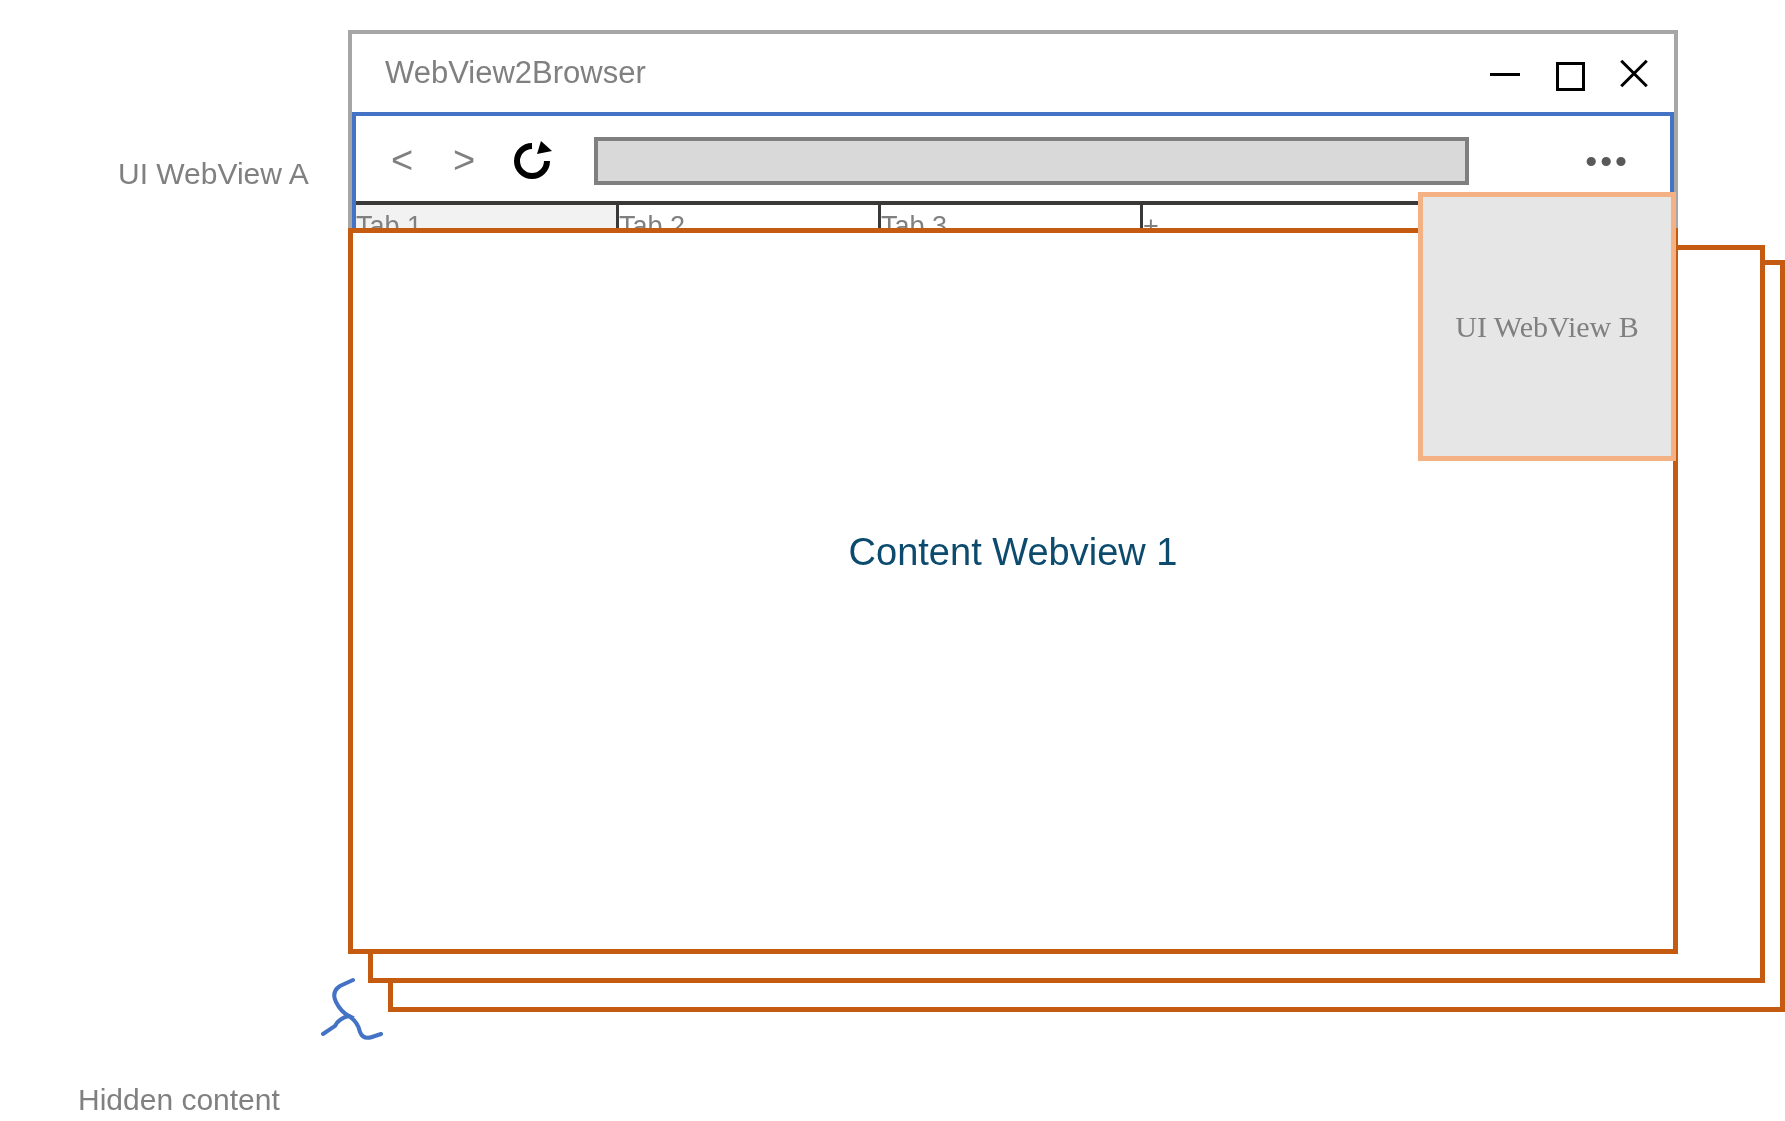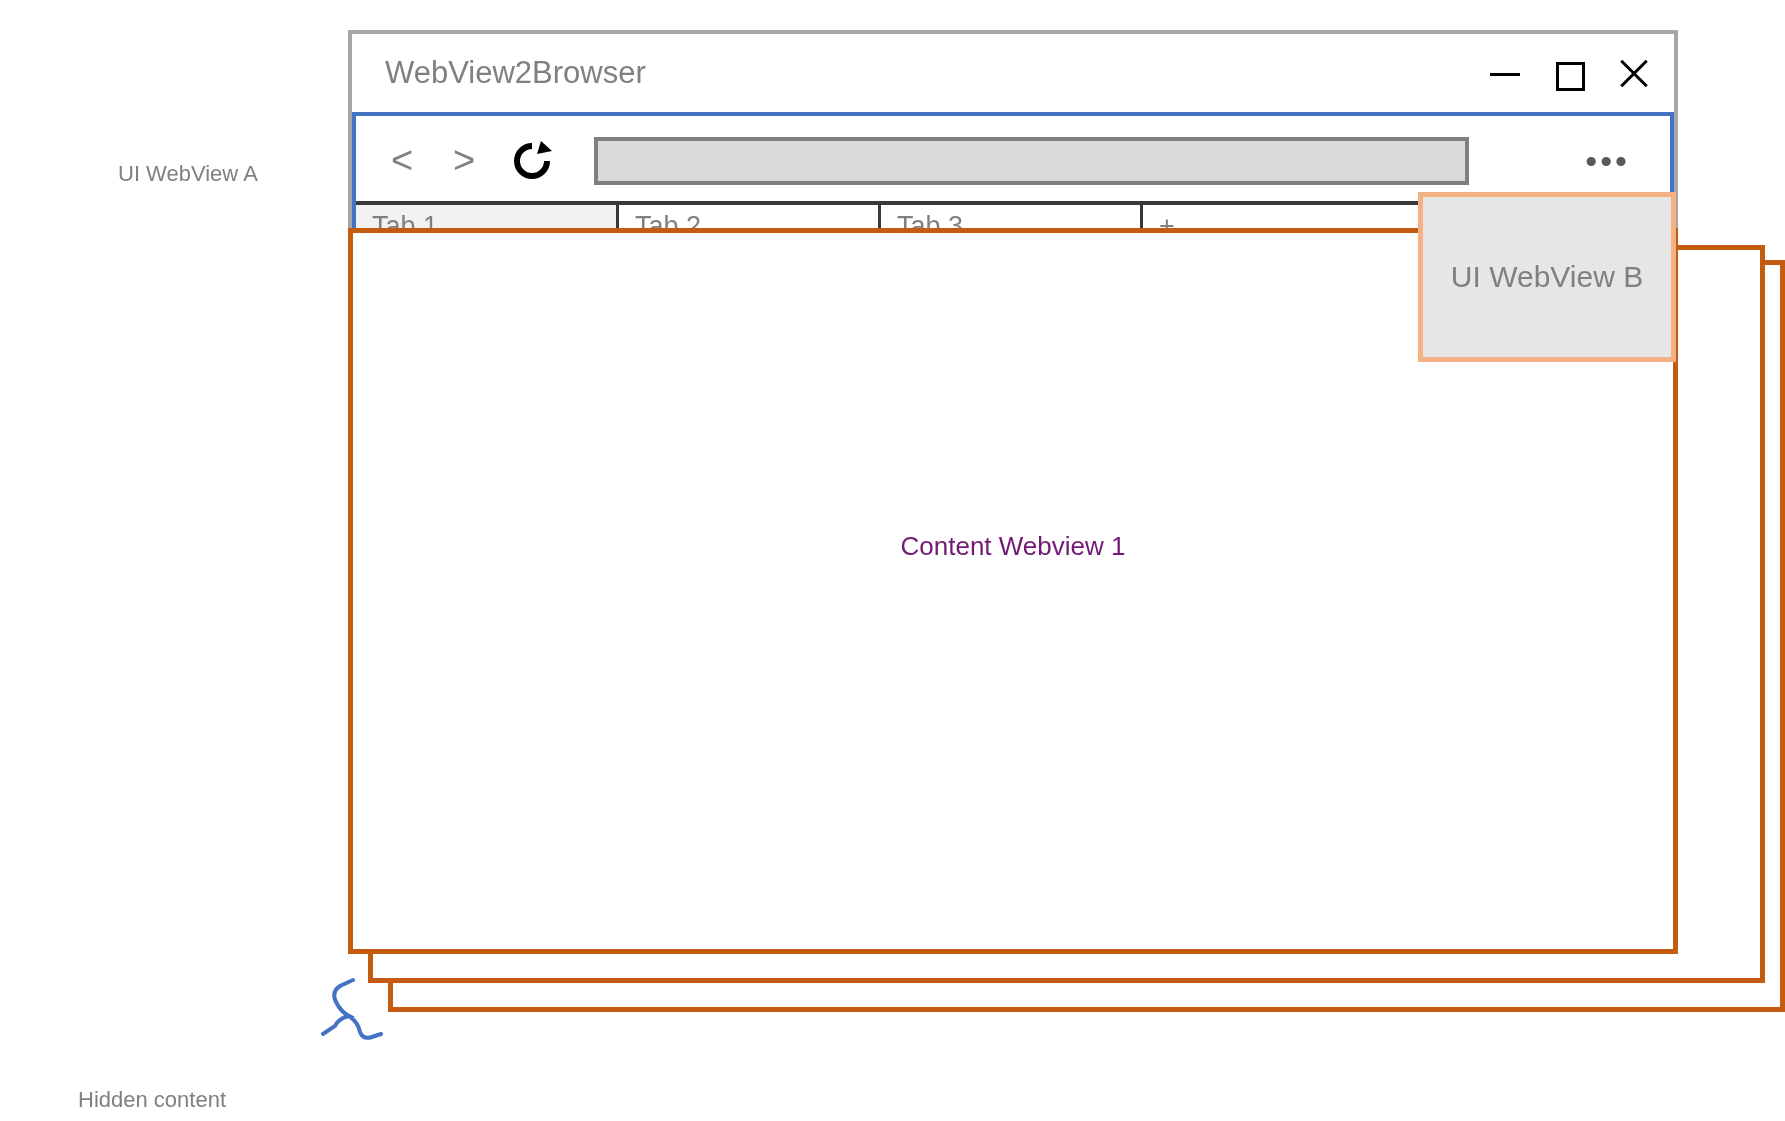--- a/index.html
+++ b/index.html
@@ -12,21 +12,21 @@
     height: 1121px;
     position: relative;
     font-family: "Liberation Sans", sans-serif;
     overflow: hidden;
   }
 
   
   .annot-label {
     position: absolute;
     color: #808080;
-    font-size: 22px;
+    font-size: 30px;
     line-height: 44px;
     white-space: pre;
   }
   #label-uiwebview-a {
     left: 118px;
     top: 152px;
   }
   #label-hidden {
     left: 78px;
     top: 990px;
@@ -180,21 +180,20 @@
   .tab {
     height: 100%;
     box-sizing: border-box;
     border-right: 3px solid #3b3838;
     display: flex;
     align-items: center;
     background: #ffffff;
     cursor: default;
   }
   .tab-label {
-    margin-left: 16px;
     color: #808080;
     font-size: 27px;
   }
   .tab.selected { background: #f2f2f2; }
   #tab-1 { width: 263px; }
   #tab-2 { width: 262px; text-decoration: underline; }
   #tab-3 { width: 262px; }
   #tab-new { width: 200px; border-right: none; }
 
   
@@ -221,37 +220,38 @@
     top: 228px;
     width: 1330px;
     height: 726px;
   }
   #content-webview-1-label {
     position: absolute;
     left: 0;
     right: 0;
     top: 298px;
     text-align: center;
-    color: #701a75;
-    font-size: 26px;
+    color: #0c4a6e;
+    font-size: 38px;
   }
 
   
   #ui-webview-b {
     position: absolute;
     left: 1418px;
     top: 192px;
     width: 258px;
-    height: 170px;
+    height: 269px;
     background: #e7e6e6;
     border: 5px solid #f4b183;
     box-sizing: border-box;
     display: flex;
     align-items: center;
     justify-content: center;
+    font-family: Liberation Serif, serif;
   }
   #ui-webview-b-label {
     color: #808080;
     font-size: 30px;
   }
 
   
   #hidden-brace {
     position: absolute;
     left: 320px;

